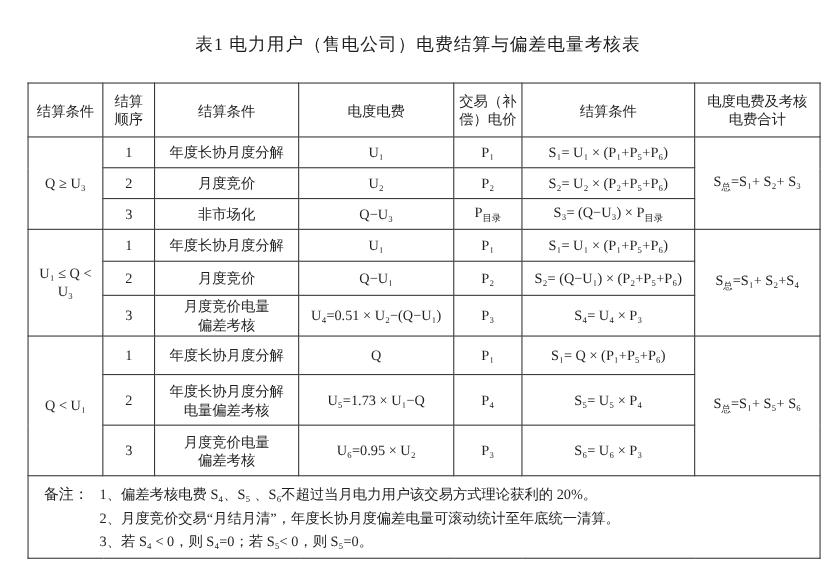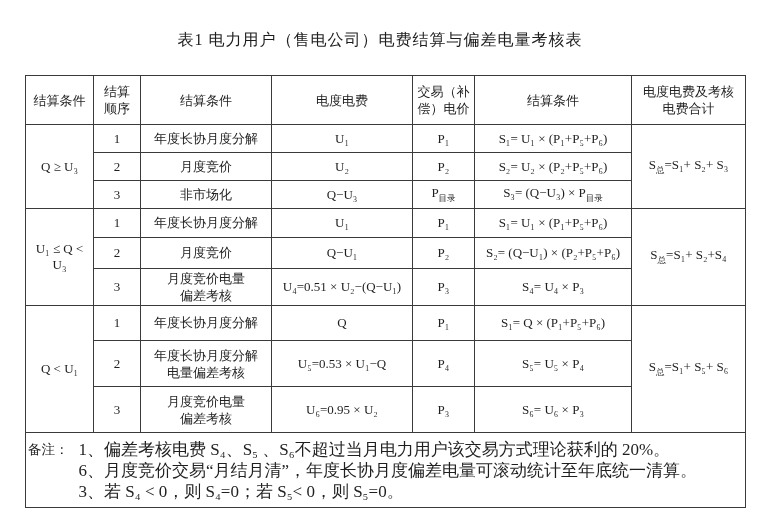--- a/index.html
+++ b/index.html
@@ -27,23 +27,23 @@
   tr.hrow td, tr.hrow th{height:46px;}
   tr.r27 td{height:25px;}
   tr.r28 td{height:26px;}
   tr.r30 td{height:28px;}
   tr.r34 td{height:32px;}
   tr.r45 td{height:43px;}
   .subcn{font-size:8.5px;vertical-align:sub;letter-spacing:0;}
   td.notes-cell{
     text-align:left;vertical-align:top;padding:6px 8px;height:72px;
   }
-  .notes-flex{display:flex;align-items:flex-start;}
+  .notes-flex{display:flex;align-items:flex-start;margin-left:12px;}
   .notes-label{font-size:13.5px;white-space:nowrap;margin-right:10px;line-height:21px;}
-  .notes-items div{font-size:17px;line-height:21px;text-align:left;}
+  .notes-items div{font-size:13px;line-height:21px;text-align:left;}
 </style>
 </head>
 <body>
 
 <div class="page-title">表1  电力用户（售电公司）电费结算与偏差电量考核表</div>
 
 <table class="main">
   <colgroup>
     <col style="width:68px">
       <col style="width:47px">
@@ -133,39 +133,39 @@
     <td>P₁</td>
     <td>S₁= Q × (P₁+P₅+P₆)</td>
     <td rowspan="3">
       <span>S</span><span class="subcn">总</span><span>=S₁+ S₅+ S₆</span>
     </td>
   </tr>
   <tr class="r45">
     <td>2</td>
     <td class="wrap2">年度长协月度分解
 电量偏差考核</td>
-    <td>U₅=0.53 × U₁−Q</td>
+    <td>U₅=1.73 × U₁−Q</td>
     <td>P₄</td>
     <td>S₅= U₅ × P₄</td>
   </tr>
   <tr class="r45">
     <td>3</td>
     <td class="wrap2">月度竞价电量
 偏差考核</td>
     <td>U₆=0.95 × U₂</td>
     <td>P₃</td>
     <td>S₆= U₆ × P₃</td>
   </tr>
 
   <tr>
     <td colspan="7" class="notes-cell">
       <div class="notes-flex">
         <span class="notes-label">备注：</span>
         <div class="notes-items">
           <div>1、偏差考核电费 S₄、S₅ 、S₆不超过当月电力用户该交易方式理论获利的 20%。</div>
-          <div>6、月度竞价交易“月结月清”，年度长协月度偏差电量可滚动统计至年底统一清算。</div>
+          <div>2、月度竞价交易“月结月清”，年度长协月度偏差电量可滚动统计至年底统一清算。</div>
           <div>3、若 S₄ &lt; 0，则 S₄=0；若 S₅&lt; 0，则 S₅=0。</div>
         </div>
       </div>
     </td>
   </tr>
 </tbody>
   </table>
 
 </body></html>

